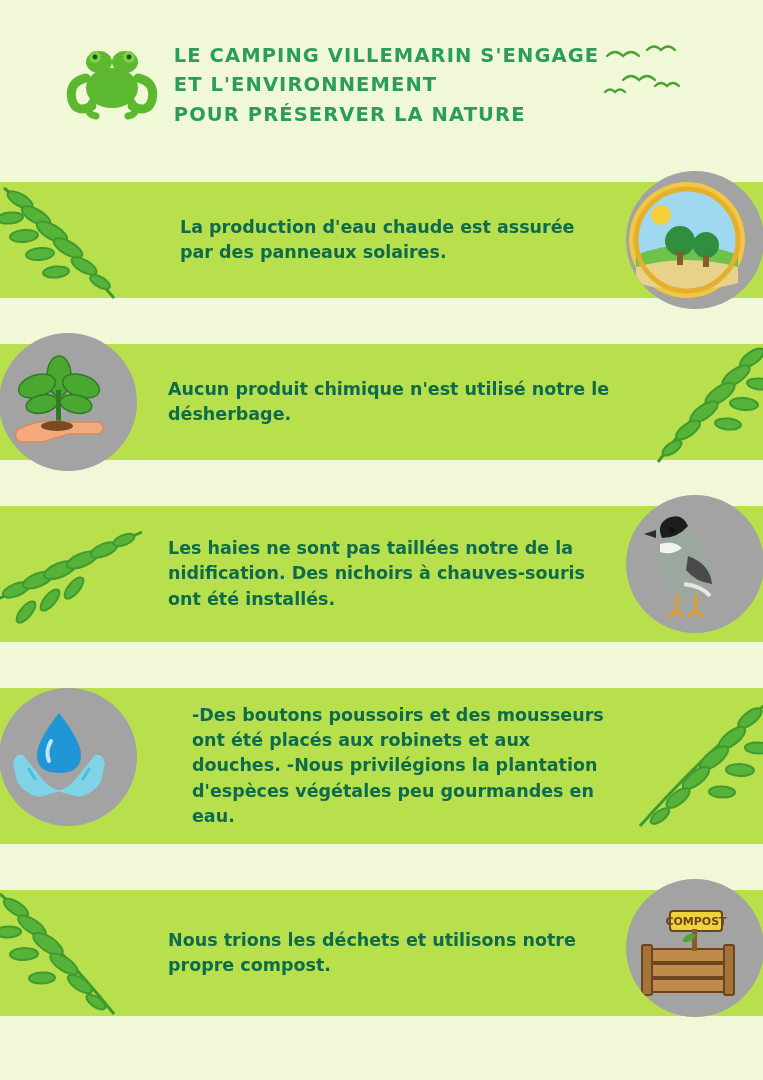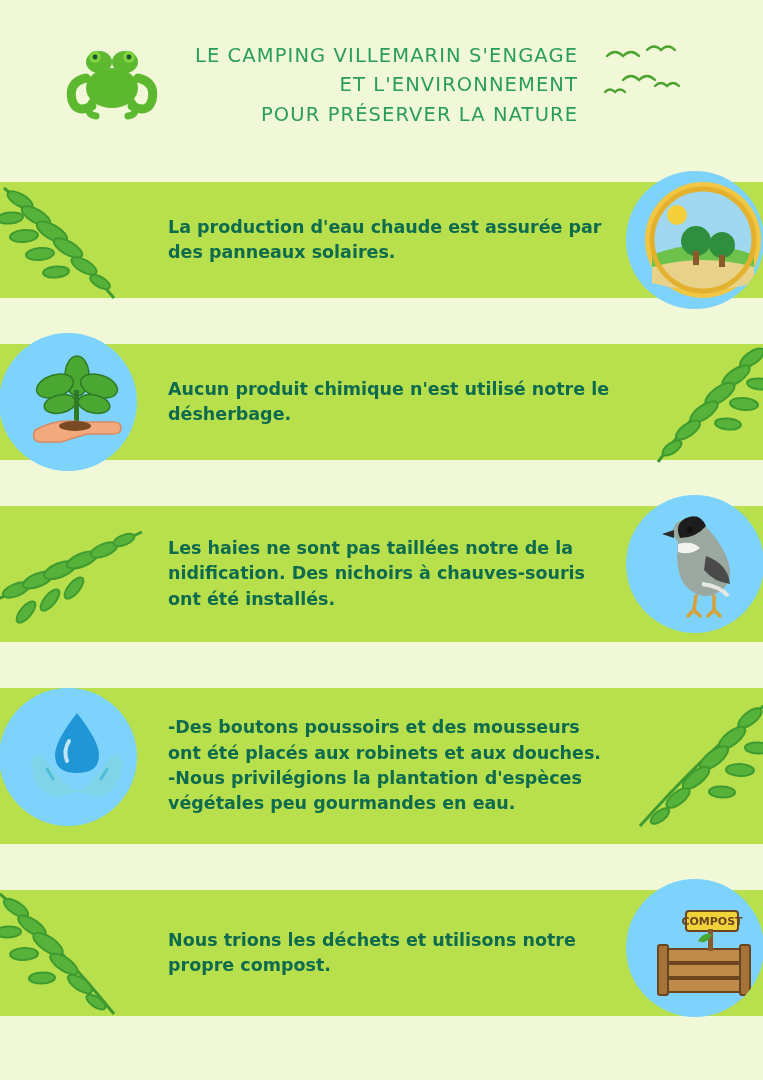--- a/index.html
+++ b/index.html
@@ -24,23 +24,23 @@
     position: absolute;
     left: 62px; top: 26px;
     width: 100px; height: 100px;
   }
   .birds {
     position: absolute;
     right: 70px; top: 40px;
     width: 90px; height: 70px;
   }
   .title {
-    text-align: right;
+    text-align: left;
     color: #2a9d5c;
-    font-weight: normal;
+    font-weight: bold;
     font-size: 19.5px;
     letter-spacing: 1.1px;
     line-height: 1.5;
     text-transform: uppercase;
     margin-left: 10px;
   }
   .title span { display:block; }
 
   
   .rows { position: relative; }
@@ -66,42 +66,42 @@
     margin-left: 168px;
     margin-right: 150px;
     max-width: 470px;
   }
 
   
   .badge {
     position: absolute;
     width: 138px; height: 138px;
     border-radius: 50%;
-    background: #7dd3fc;
+    background: #a3a3a3;
     z-index: 5;
     display: flex;
     align-items: center;
-    justify-content: flex-end;
+    justify-content: flex-start;
     overflow: hidden;
   }
   .badge.left  { left: -1px; }
   .badge.right { right: -1px; }
 
   
   .fern {
     position: absolute;
     z-index: 2;
     pointer-events: none;
   }
 
   
-  .r1 { min-height: 140px; }
+  .r1 { min-height: 140px; padding-left: 12px; }
   .r2 { min-height: 140px; }
   .r3 { min-height: 160px; }
-  .r4 { min-height: 180px; }
+  .r4 { min-height: 180px; padding-left: 24px; }
   .r5 { min-height: 150px; }
 
   .r1 .band { top: 12px; bottom: 12px; }
   .r2 .band { top: 12px; bottom: 12px; }
   .r3 .band { top: 12px; bottom: 12px; }
   .r4 .band { top: 12px; bottom: 12px; }
   .r5 .band { top: 12px; bottom: 12px; }
 </style>
 </head>
 <body>

